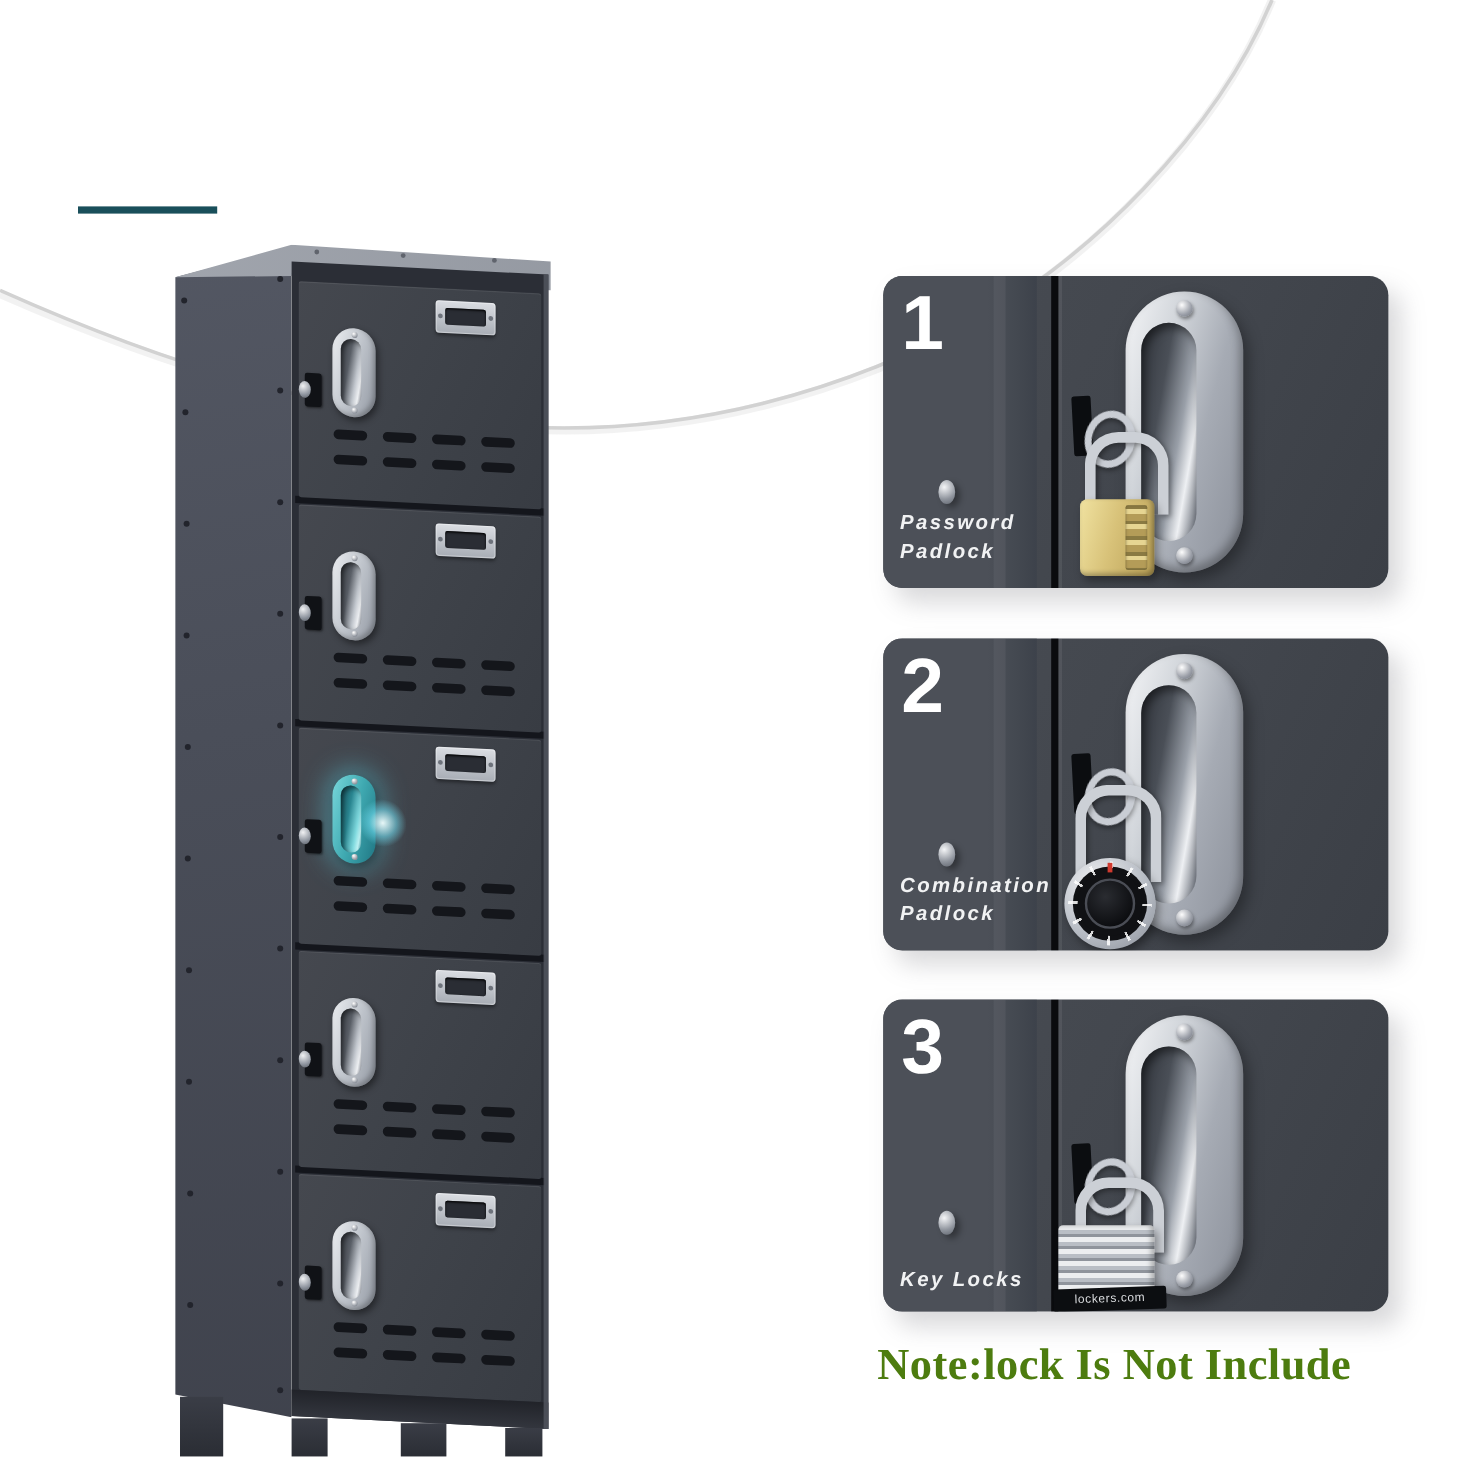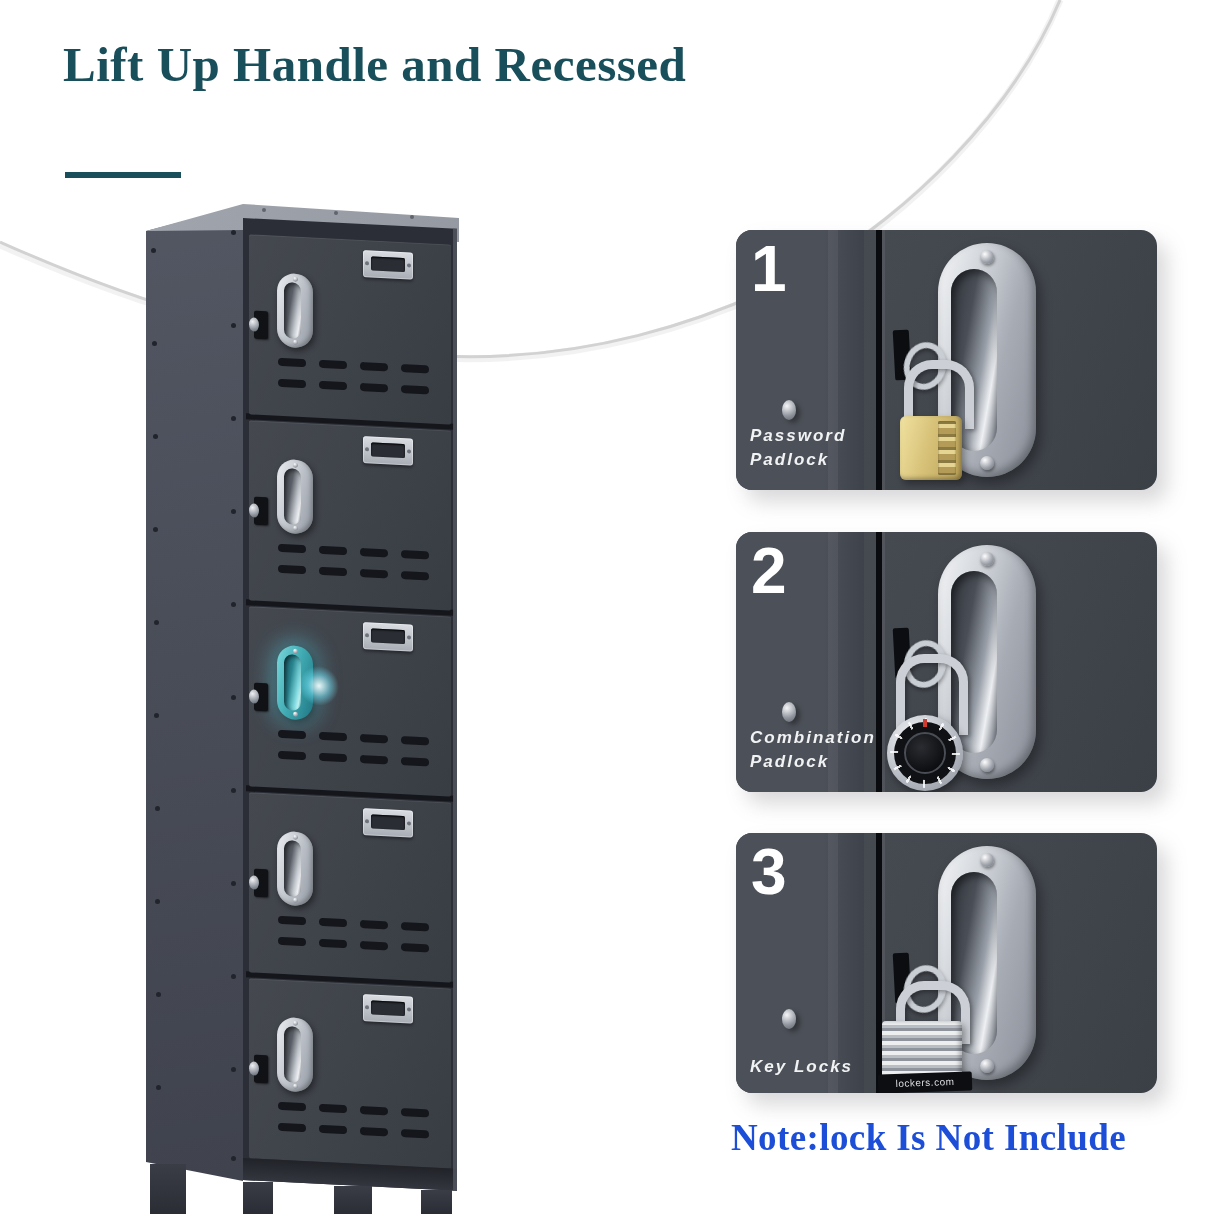--- a/index.html
+++ b/index.html
@@ -12,21 +12,21 @@
   
   .headline{position:absolute;left:63px;top:34px;width:760px;
             font-family:"Liberation Serif",serif;font-weight:bold;
             font-size:49px;line-height:62px;color:#194f5a;letter-spacing:.5px;}
   .headline span{display:block;}
   .headline-underline{position:absolute;left:65px;top:172px;width:116px;height:6px;background:#194f5a;}
 
   
   .note{position:absolute;left:731px;top:1116px;
         font-family:"Liberation Serif",serif;font-weight:bold;
-        font-size:37px;color:#1d4ed8;letter-spacing:.4px;white-space:nowrap;}
+        font-size:37px;color:#4d7c0f;letter-spacing:.4px;white-space:nowrap;}
 
   
   .locker-side{position:absolute;inset:0;
       clip-path:polygon(146px 231px,243px 206px,243px 1181px,146px 1162px);
       background:linear-gradient(170deg,#585c68 0%,#4a4e59 45%,#3c3f49 100%);}
   .locker-top{position:absolute;inset:0;
       clip-path:polygon(146px 231px,243px 204px,459px 218px,459px 242px,243px 230px);
       background:linear-gradient(100deg,#a7abb3 0%,#8b9099 55%,#757a84 100%);}
   .locker-front{position:absolute;left:243px;top:218px;width:214px;height:962px;
       transform:skewY(2.9deg);transform-origin:top left;
@@ -166,21 +166,20 @@
 <body>
 
 <div class="canvas">
 
   <svg class="bg-arc" width="1214" height="1214" viewBox="0 0 1214 1214">
     <path d="M0,245 C130,302 270,350 440,358 C575,364 705,329 822,264 C902,219 1012,117 1060,0" fill="none" stroke="#ededed" stroke-width="7" opacity="0.7"></path>
     <path d="M0,242 C130,300 270,348 440,356 C575,362 705,327 822,262 C902,217 1012,115 1060,0" fill="none" stroke="#d2d2d2" stroke-width="3"></path>
   </svg>
 
   <div class="headline">
-    <span>Lift Up Handle and Recessed</span>
   </div>
   <div class="headline-underline"></div>
 
   <div>
     <div class="locker-side"></div>
     <div class="locker-top"></div>
     <div class="rivets-left"></div>
     <div class="rivets-right"></div>
     <div class="rivets-top"></div>
 

